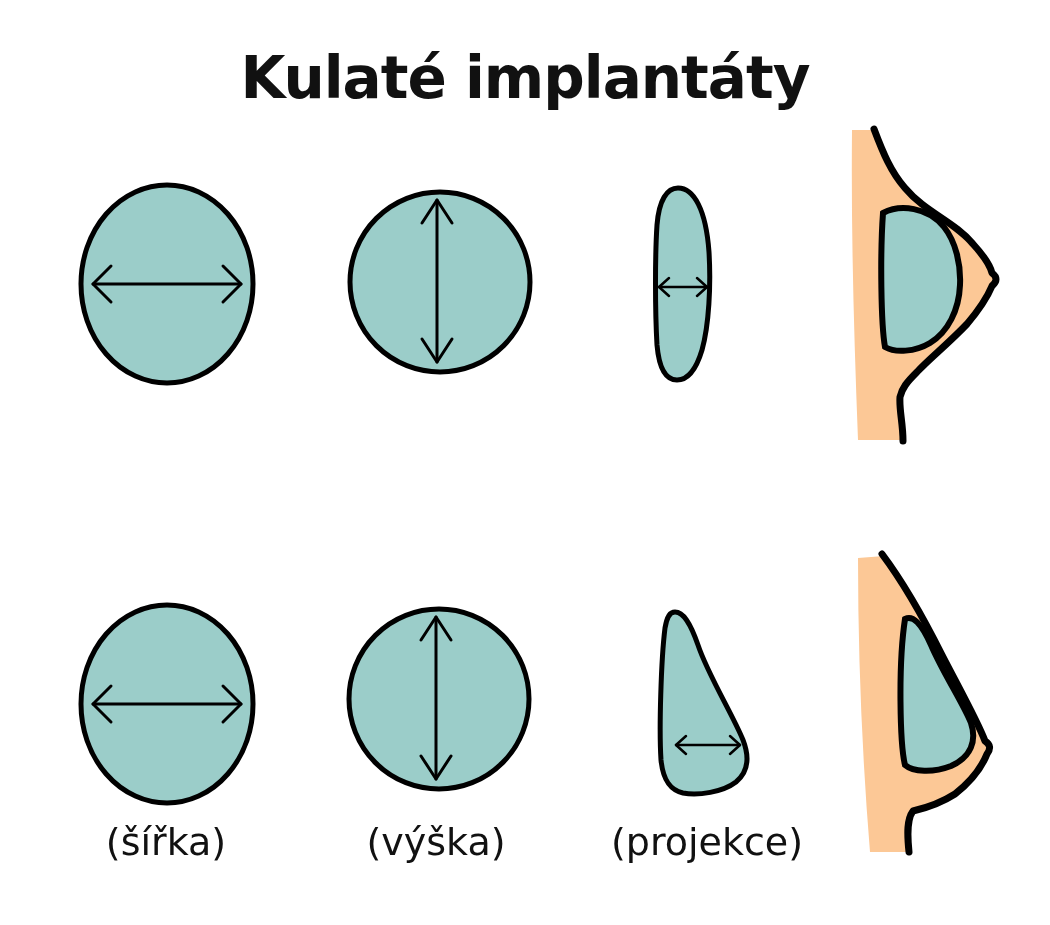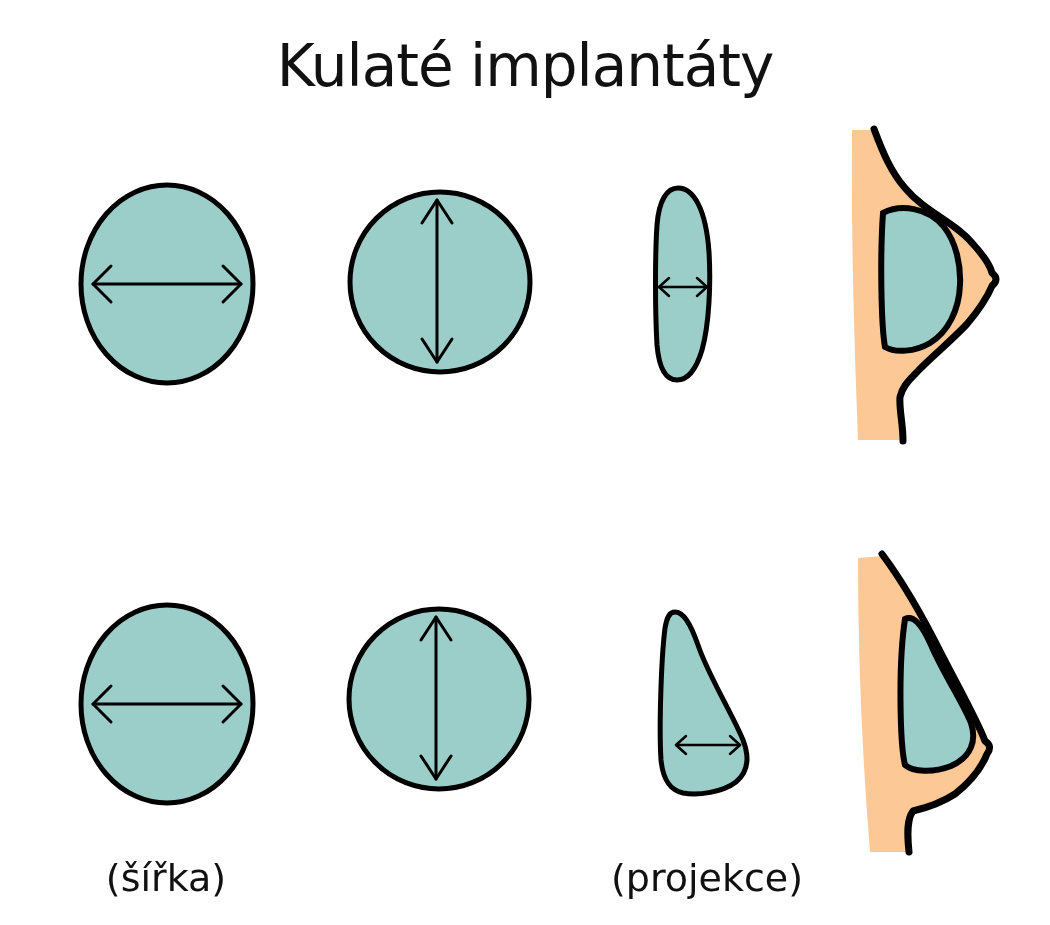--- a/index.html
+++ b/index.html
@@ -15,21 +15,21 @@
     position: absolute;
     left: 0; width: 1050px;
     margin: 0;
     text-align: center;
     font-size: 58px;
     font-weight: 500;
     letter-spacing: -1px;
     color: var(--text, #111111);
     white-space: nowrap;
   }
-  .title-round { top: 32px; }
+  .title-round { top: 44px; font-weight: bold; }
   .title-anatomical { top: 452px; }
   .fig { position: absolute; }
   .implant {
     fill: var(--implant, #9bcdc9);
     stroke: var(--outline, #000000);
     stroke-width: 5;
   }
   .implant-in-profile {
     fill: var(--implant, #9bcdc9);
     stroke: var(--outline, #000000);
@@ -51,21 +51,20 @@
     stroke-linejoin: round;
   }
   .arrow.small path { stroke-width: 2.5; }
   .dim-label {
     position: absolute;
     top: 820px;
     text-align: center;
     font-size: 38px;
     color: var(--text, #111111);
     white-space: nowrap;
-    margin-top: 36px;
   }
   .label-width { left: 66px; width: 200px; }
   .label-height { left: 336px; width: 200px; }
   .label-projection { left: 577px; width: 260px; }
 </style>
 </head>
 <body>
 
 <div class="canvas">
 
@@ -132,15 +131,16 @@
     </g>
   </svg>
 
   <svg class="fig" style="left:845px;top:545px" width="180" height="315" viewBox="0 0 180 315">
     <path class="skin" d="M 13,13 L 39,11 C 55,35 76,70 96,110 C 113,143 133,177 141,197 C 146,212 133,233 112,249 C 97,259 82,264 68,266 C 63,272 62,280 63,290 C 64,298 65,303 64,307 L 25,307 C 17,210 13,110 13,13 Z"></path>
     <path class="implant-in-profile" d="M 60,74 C 68,70 76,78 86,100 C 98,128 118,158 126,178 C 132,196 126,212 106,221 C 88,228 68,227 60,220 C 55,200 53,120 60,74 Z"></path>
     <path class="contour" d="M 37,9 C 55,33 77,70 97,110 C 114,143 133,177 140,196 Q 148,201 142,209 C 136,224 124,238 110,249 C 96,258 81,263 68,266 C 62,274 62,288 64,307"></path>
   </svg>
 
   <div class="dim-label label-width">(šířka)</div>
+  <div class="dim-label label-height">(výška)</div>
   <div class="dim-label label-projection">(projekce)</div>
 
 </div>
 
 </body></html>

